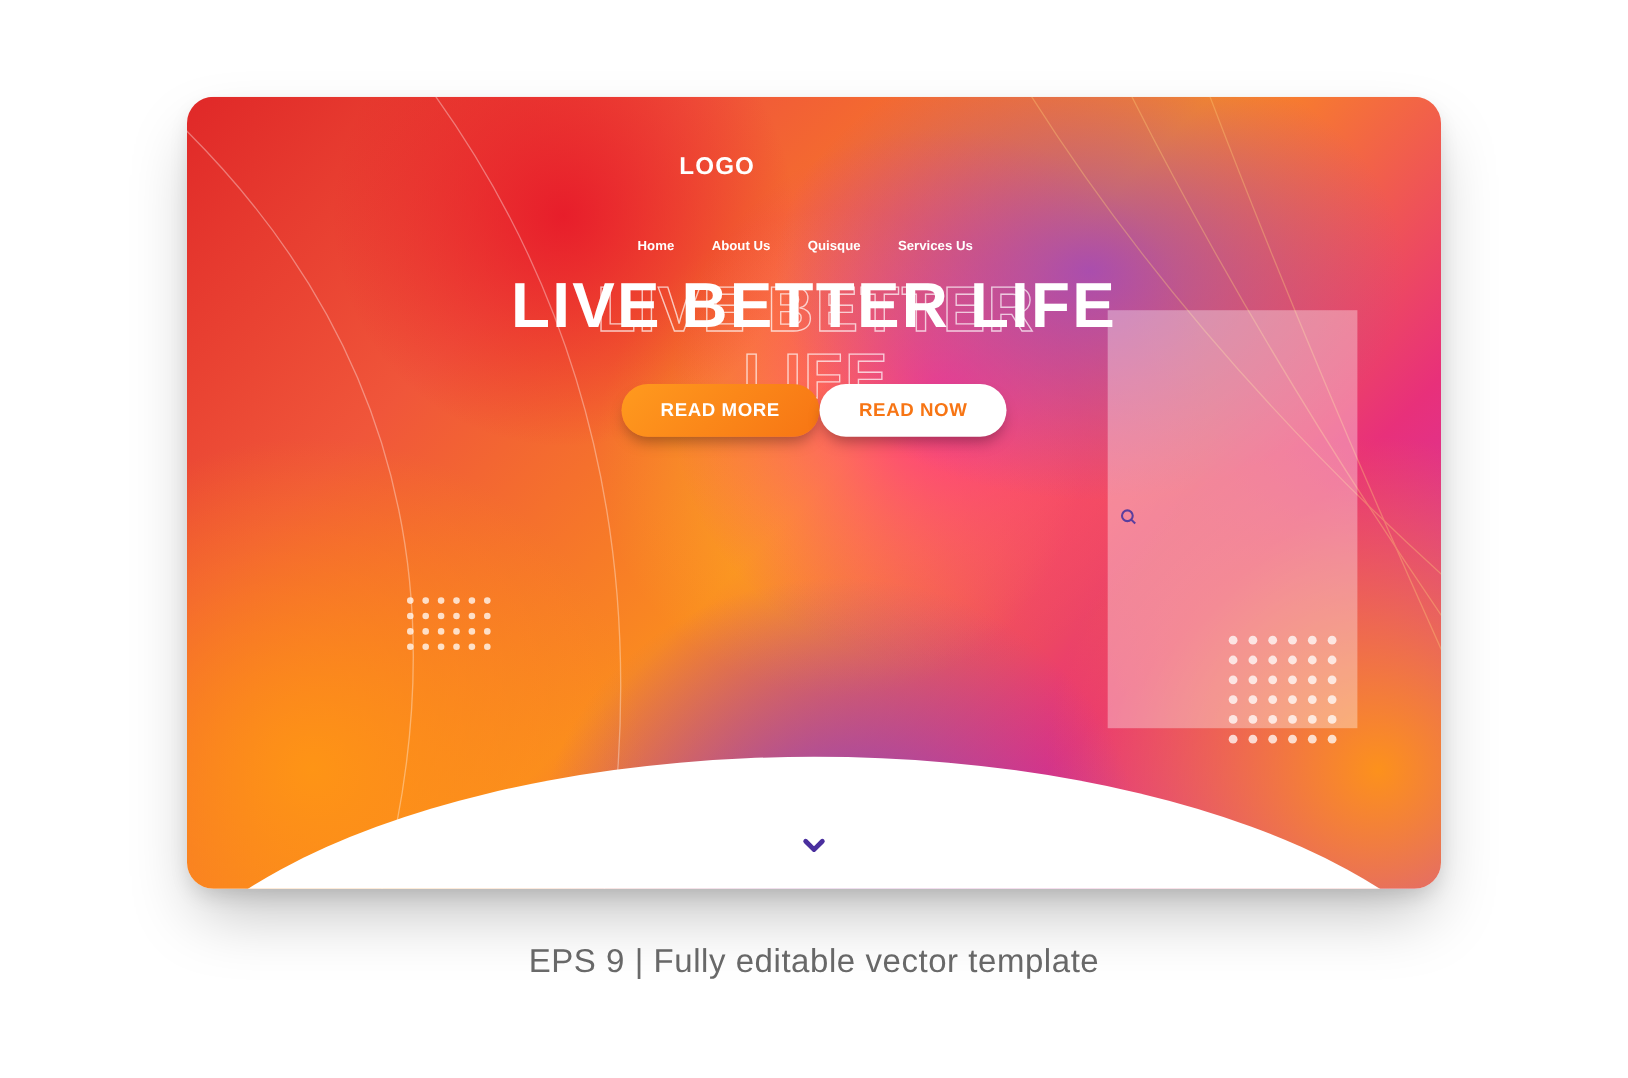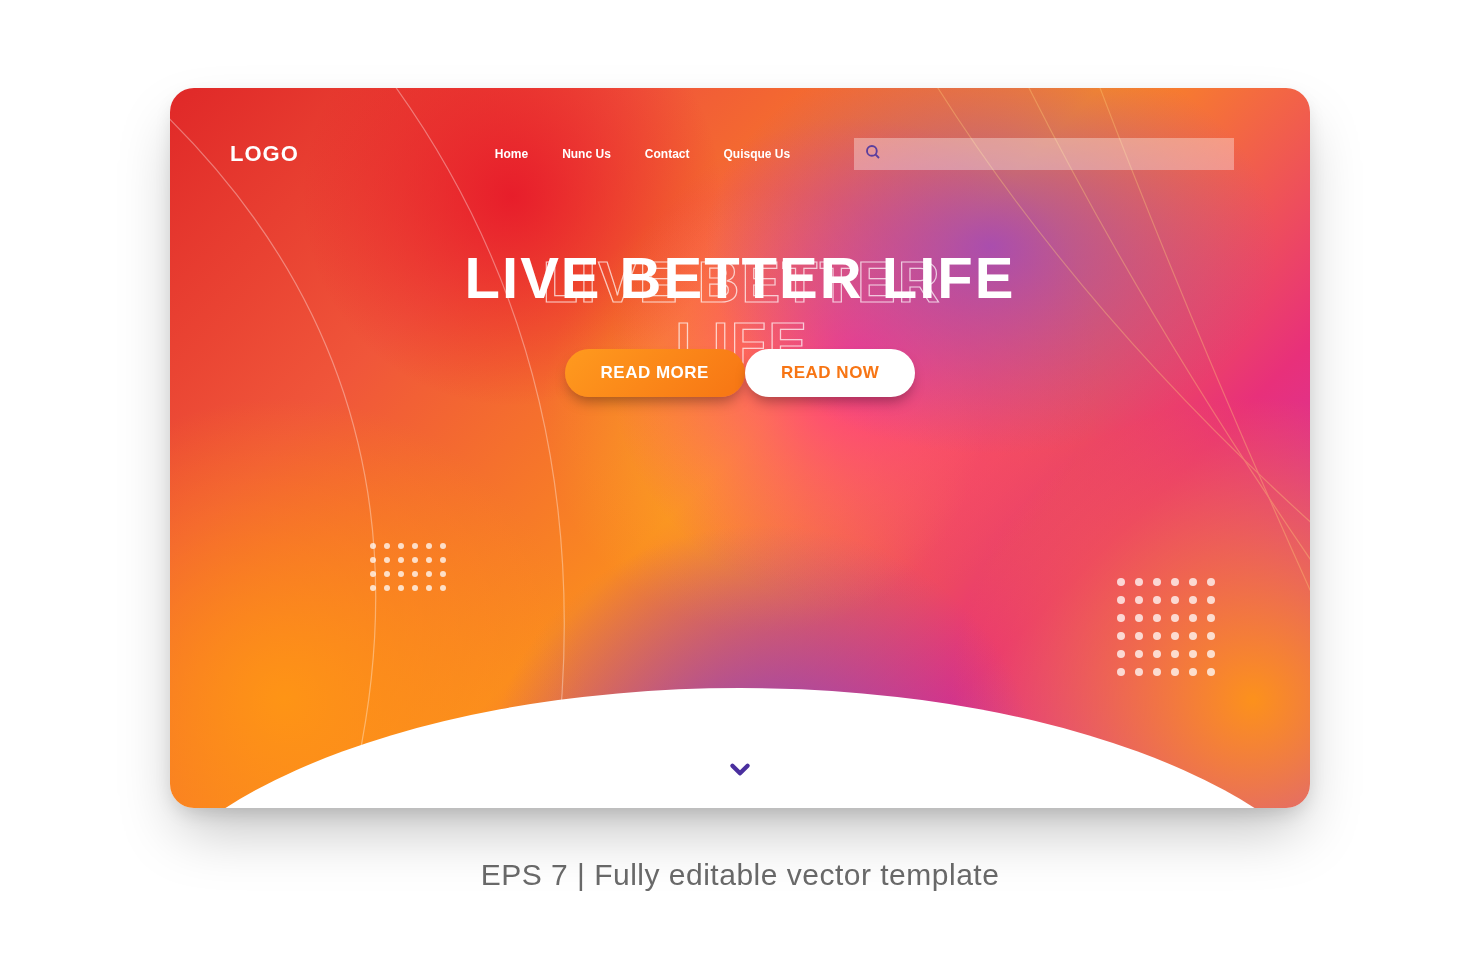--- a/index.html
+++ b/index.html
@@ -50,21 +50,22 @@
     border-radius: 50% 50% 0 0 / 100% 100% 0 0;
   }
 
   
   .topbar {
     position: absolute;
     top: 50px; left: 0; right: 16px;
     padding: 0 60px;
     display: flex;
     align-items: center;
-    gap: 36px;
+    gap: 52px;
+    flex-direction: column;
   }
   .logo {
     color: #ffffff;
     font-weight: 800;
     font-size: 22px;
     letter-spacing: 1px;
     margin-right: 160px;
   }
   .nav {
     display: flex; gap: 34px;
@@ -196,23 +197,23 @@
     <path d="M 180 -60 Q 480 300 360 820" stroke="#ffffff" stroke-width="1.2" fill="none"></path>
     <path d="M 720 -80 Q 900 240 1240 520" stroke="#ffd27a" stroke-width="1.2" fill="none"></path>
     <path d="M 820 -80 Q 980 260 1260 640" stroke="#ffd27a" stroke-width="1.2" fill="none"></path>
     <path d="M 900 -80 Q 1040 300 1260 760" stroke="#ffd27a" stroke-width="1.2" fill="none"></path>
   </svg>
 
   <div class="topbar">
     <div class="logo">LOGO</div>
     <nav class="nav">
       <a>Home</a>
-      <a>Nunc Us</a>
-      <a>Contact</a>
-      <a>Quisque Us</a>
+      <a>About Us</a>
+      <a>Quisque</a>
+      <a>Services Us</a>
     </nav>
     <div class="search">
       <span>
         <svg viewBox="0 0 24 24" fill="none" stroke="#5a3e9e" stroke-width="2.5">
           <circle cx="10.5" cy="10.5" r="6.5"></circle>
           <line x1="20" y1="20" x2="15.2" y2="15.2"></line>
         </svg>
       </span>
       <input type="text" placeholder="" style="">
     </div>
@@ -296,13 +297,13 @@
   <div class="scroll-cue">
     <span>
       <svg viewBox="0 0 24 24" fill="none" stroke="#4a2f9e" stroke-width="4" stroke-linecap="round" stroke-linejoin="round">
         <polyline points="5 9 12 16 19 9"></polyline>
       </svg>
     </span>
   </div>
 
 </div>
 
-<div class="caption">EPS 7 | Fully editable vector template</div>
+<div class="caption">EPS 9 | Fully editable vector template</div>
 
 </body></html>

